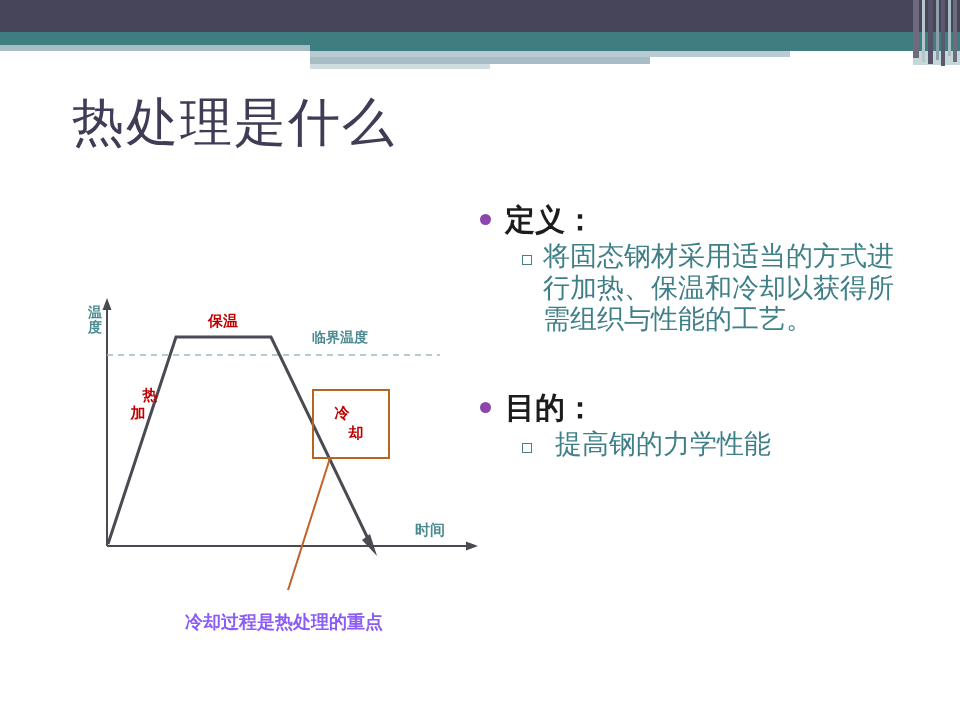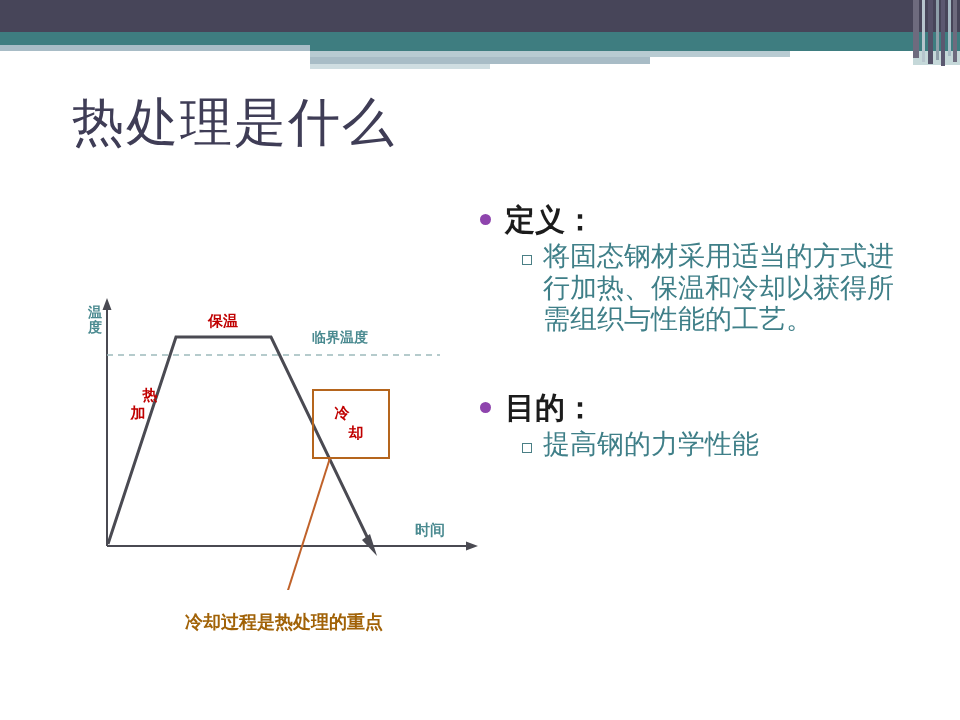--- a/index.html
+++ b/index.html
@@ -41,30 +41,30 @@
 
   
   .bullets{position:absolute;left:480px;top:200px;width:440px;}
   .b-l1{display:flex;align-items:flex-start;margin-bottom:2px;}
   .b-dot{width:11px;height:11px;border-radius:50%;background:#8e44ad;margin-top:14px;margin-right:14px;flex:0 0 auto;}
   .b-l1-text{font-size:30px;color:#1c1c1c;font-weight:700;line-height:1.3;}
   .b-l2{display:flex;align-items:flex-start;margin-left:42px;}
   .b-sq{width:8px;height:8px;border:1.6px solid #4a7f85;background:transparent;margin-top:14px;margin-right:11px;flex:0 0 auto;}
   .b-l2-text{font-size:27px;color:#3f7f88;line-height:1.17;letter-spacing:0px;}
   .grp2{margin-top:52px;}
-  .grp2 .b-l2{margin-bottom:2px;}
+  .grp2 .b-l2{margin-bottom:2px;gap:12px;}
   .grp2 .b-l2-text{font-size:27px;}
 
   
   .chart{position:absolute;left:40px;top:290px;width:450px;height:300px;}
   .chart svg{display:block;}
   .ch-label{font-family:"Liberation Sans","DejaVu Sans",sans-serif;}
   .caption{
     position:absolute;left:185px;top:610px;width:280px;
-    font-size:18px;font-weight:700;color:#a16207;white-space:nowrap;
+    font-size:18px;font-weight:700;color:#8b5cf6;white-space:nowrap;
   }
   .vert-label{
     position:absolute;left:60px;top:305px;
     font-size:14px;font-weight:700;color:#4a8a90;
     width:16px;line-height:1.05;word-break:break-all;margin-left:28px;
   }
 </style>
 </head>
 <body>
 

